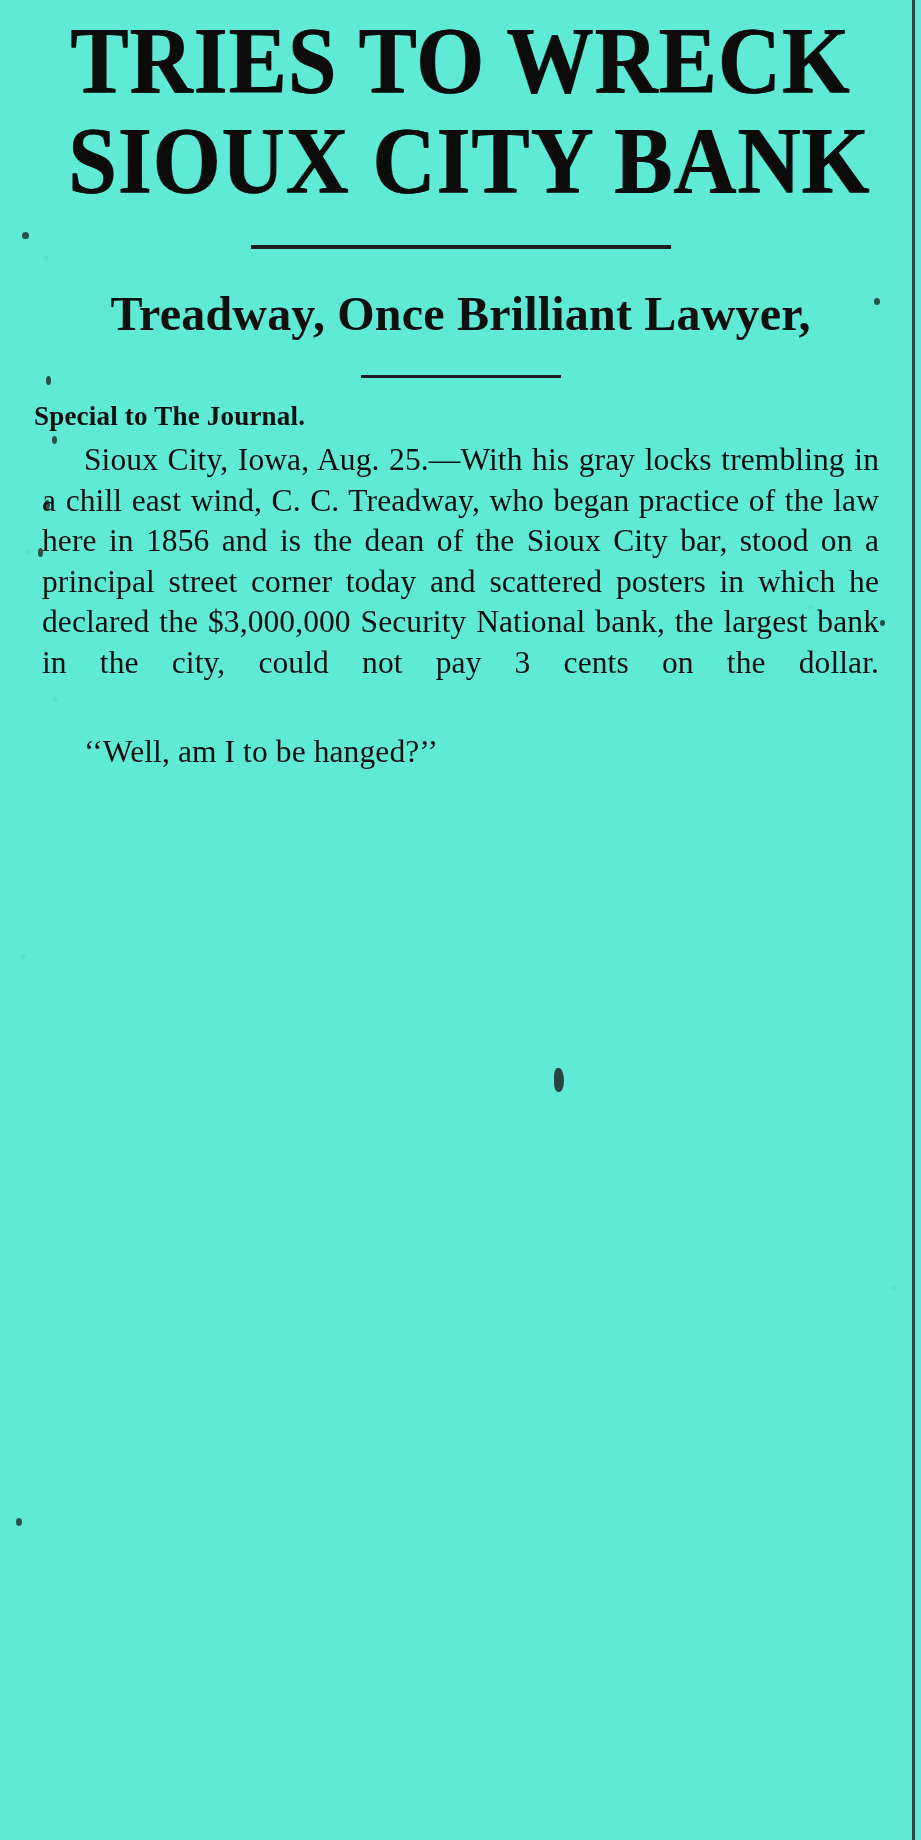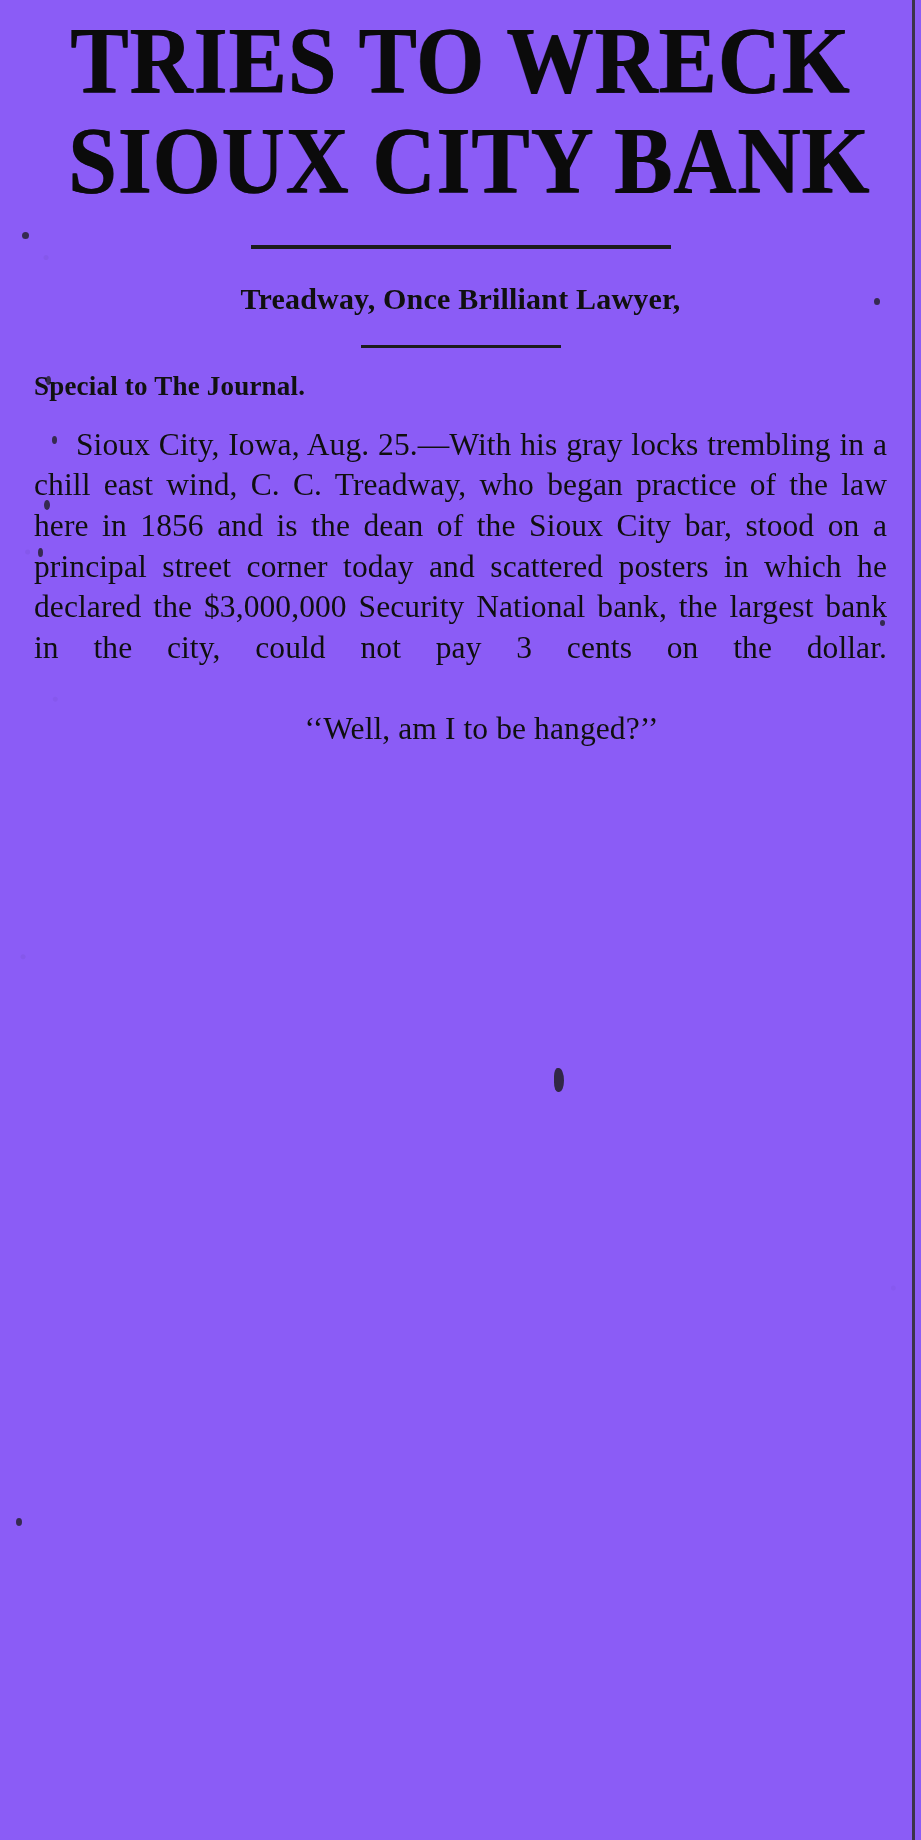--- a/index.html
+++ b/index.html
@@ -12,21 +12,21 @@
     height: 1840px;
     overflow: hidden;
     font-family: "Liberation Serif", serif;
     color: #111111;
   }
 
   .page {
     position: relative;
     width: 921px;
     height: 1840px;
-    background: #8b5cf6;
+    background: #5eead4;
   }
 
   
   .page::before {
     content: "";
     position: absolute;
     inset: 0;
     pointer-events: none;
     background:
       radial-gradient(circle at 5% 14%, rgba(0,0,0,0.05) 0 2px, rgba(0,0,0,0) 3px),
@@ -87,61 +87,61 @@
     width: 200px;
     height: 3px;
     margin: 22px auto 22px auto;
   }
 
   
   .deck {
     text-align: center;
     font-family: "Liberation Serif", serif;
     font-weight: bold;
-    font-size: 30px;
+    font-size: 48px;
     line-height: 1.62;
     color: #101010;
     letter-spacing: 0.2px;
   }
   .deck .dline { display: block; white-space: nowrap; }
 
   
   .byline {
     font-family: "Liberation Serif", serif;
     font-weight: bold;
     font-size: 27px;
     line-height: 1.2;
-    margin: 0 0 22px 0;
+    margin: 0 0 6px 0;
     letter-spacing: 0.2px;
   }
 
   .body-text {
     font-family: "Liberation Serif", serif;
     font-size: 31.5px;
     line-height: 1.29;
     color: #0f0f0f;
     letter-spacing: 0.1px;
   }
   .body-text p {
-    margin: 0;
+    margin: 8px;
     text-align: justify;
     text-justify: inter-word;
   }
   .body-text p .indent {
     display: inline-block;
     width: 42px;
   }
   
   .body-text p:after {
     content: "";
     display: inline-block;
     width: 100%;
   }
   .body-text p.noj {
-    text-align: center;
+    text-align: left;
   }
   .body-text p.noj:after { content: none; }
 
   
   .speck {
     position: absolute;
     background: #1a1a1a;
     border-radius: 50%;
     opacity: 0.75;
   }

